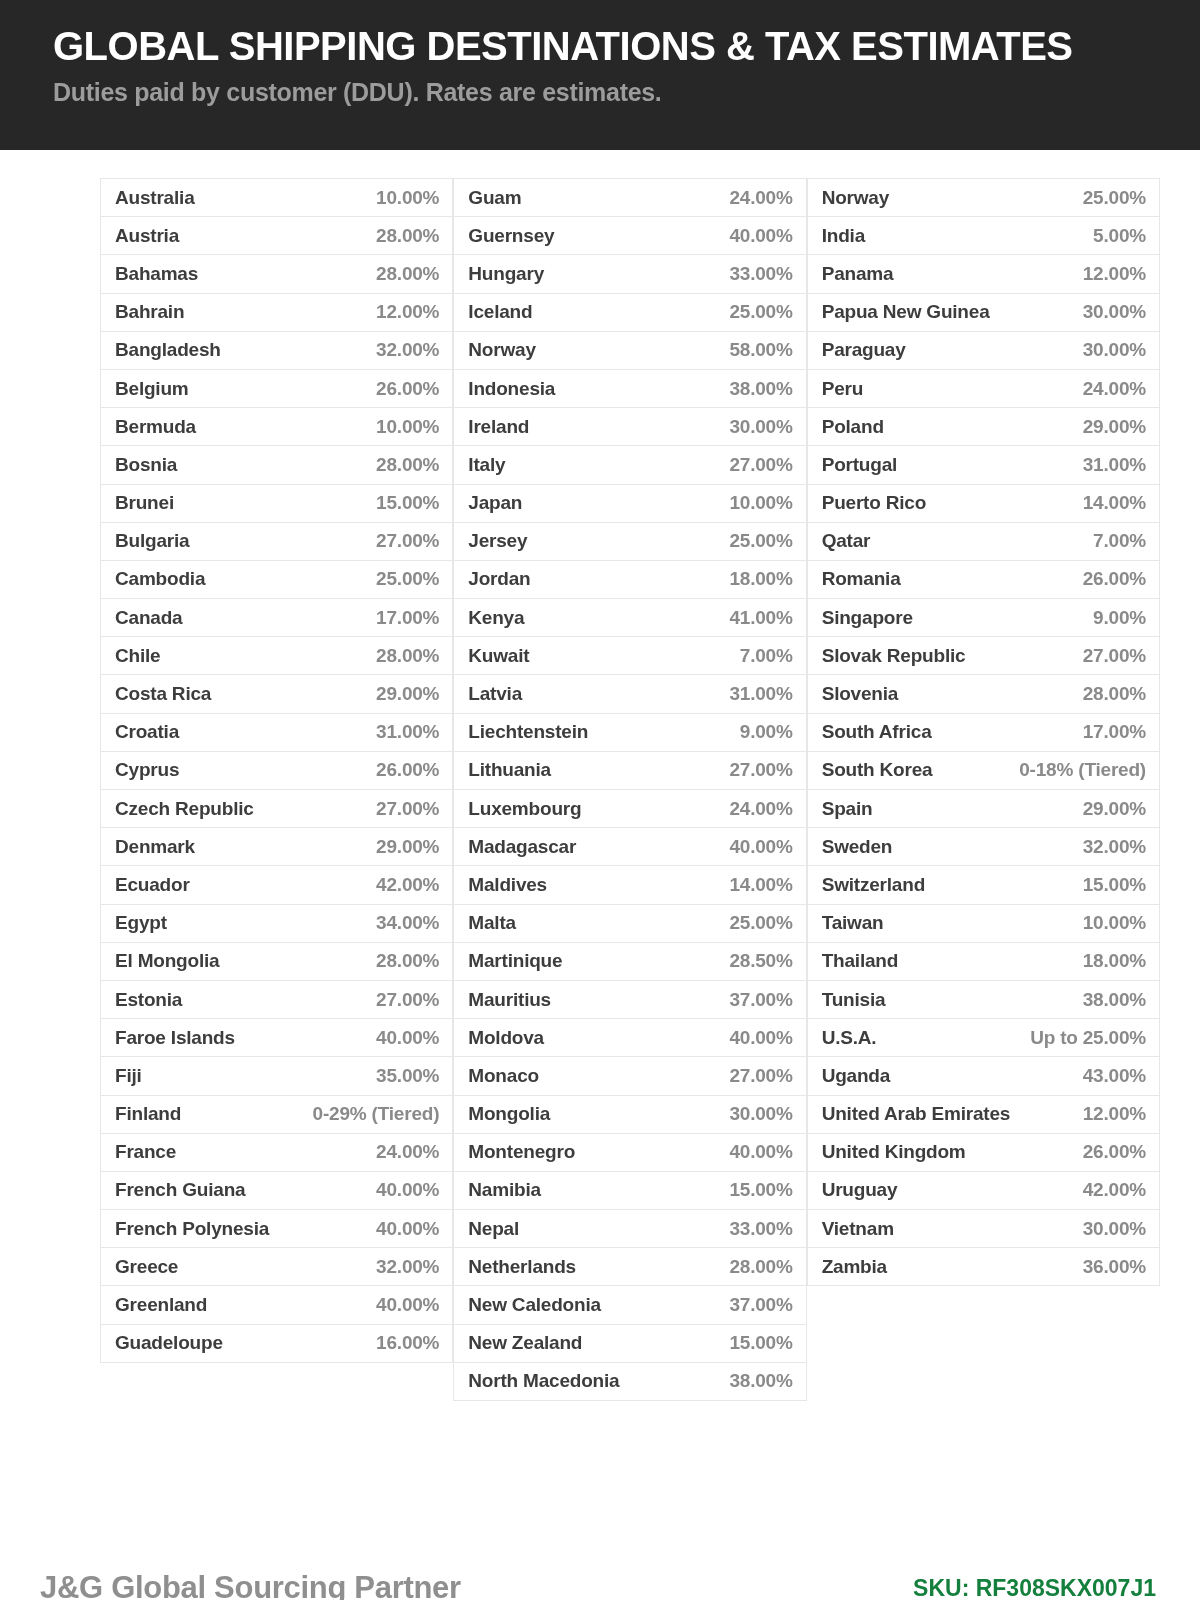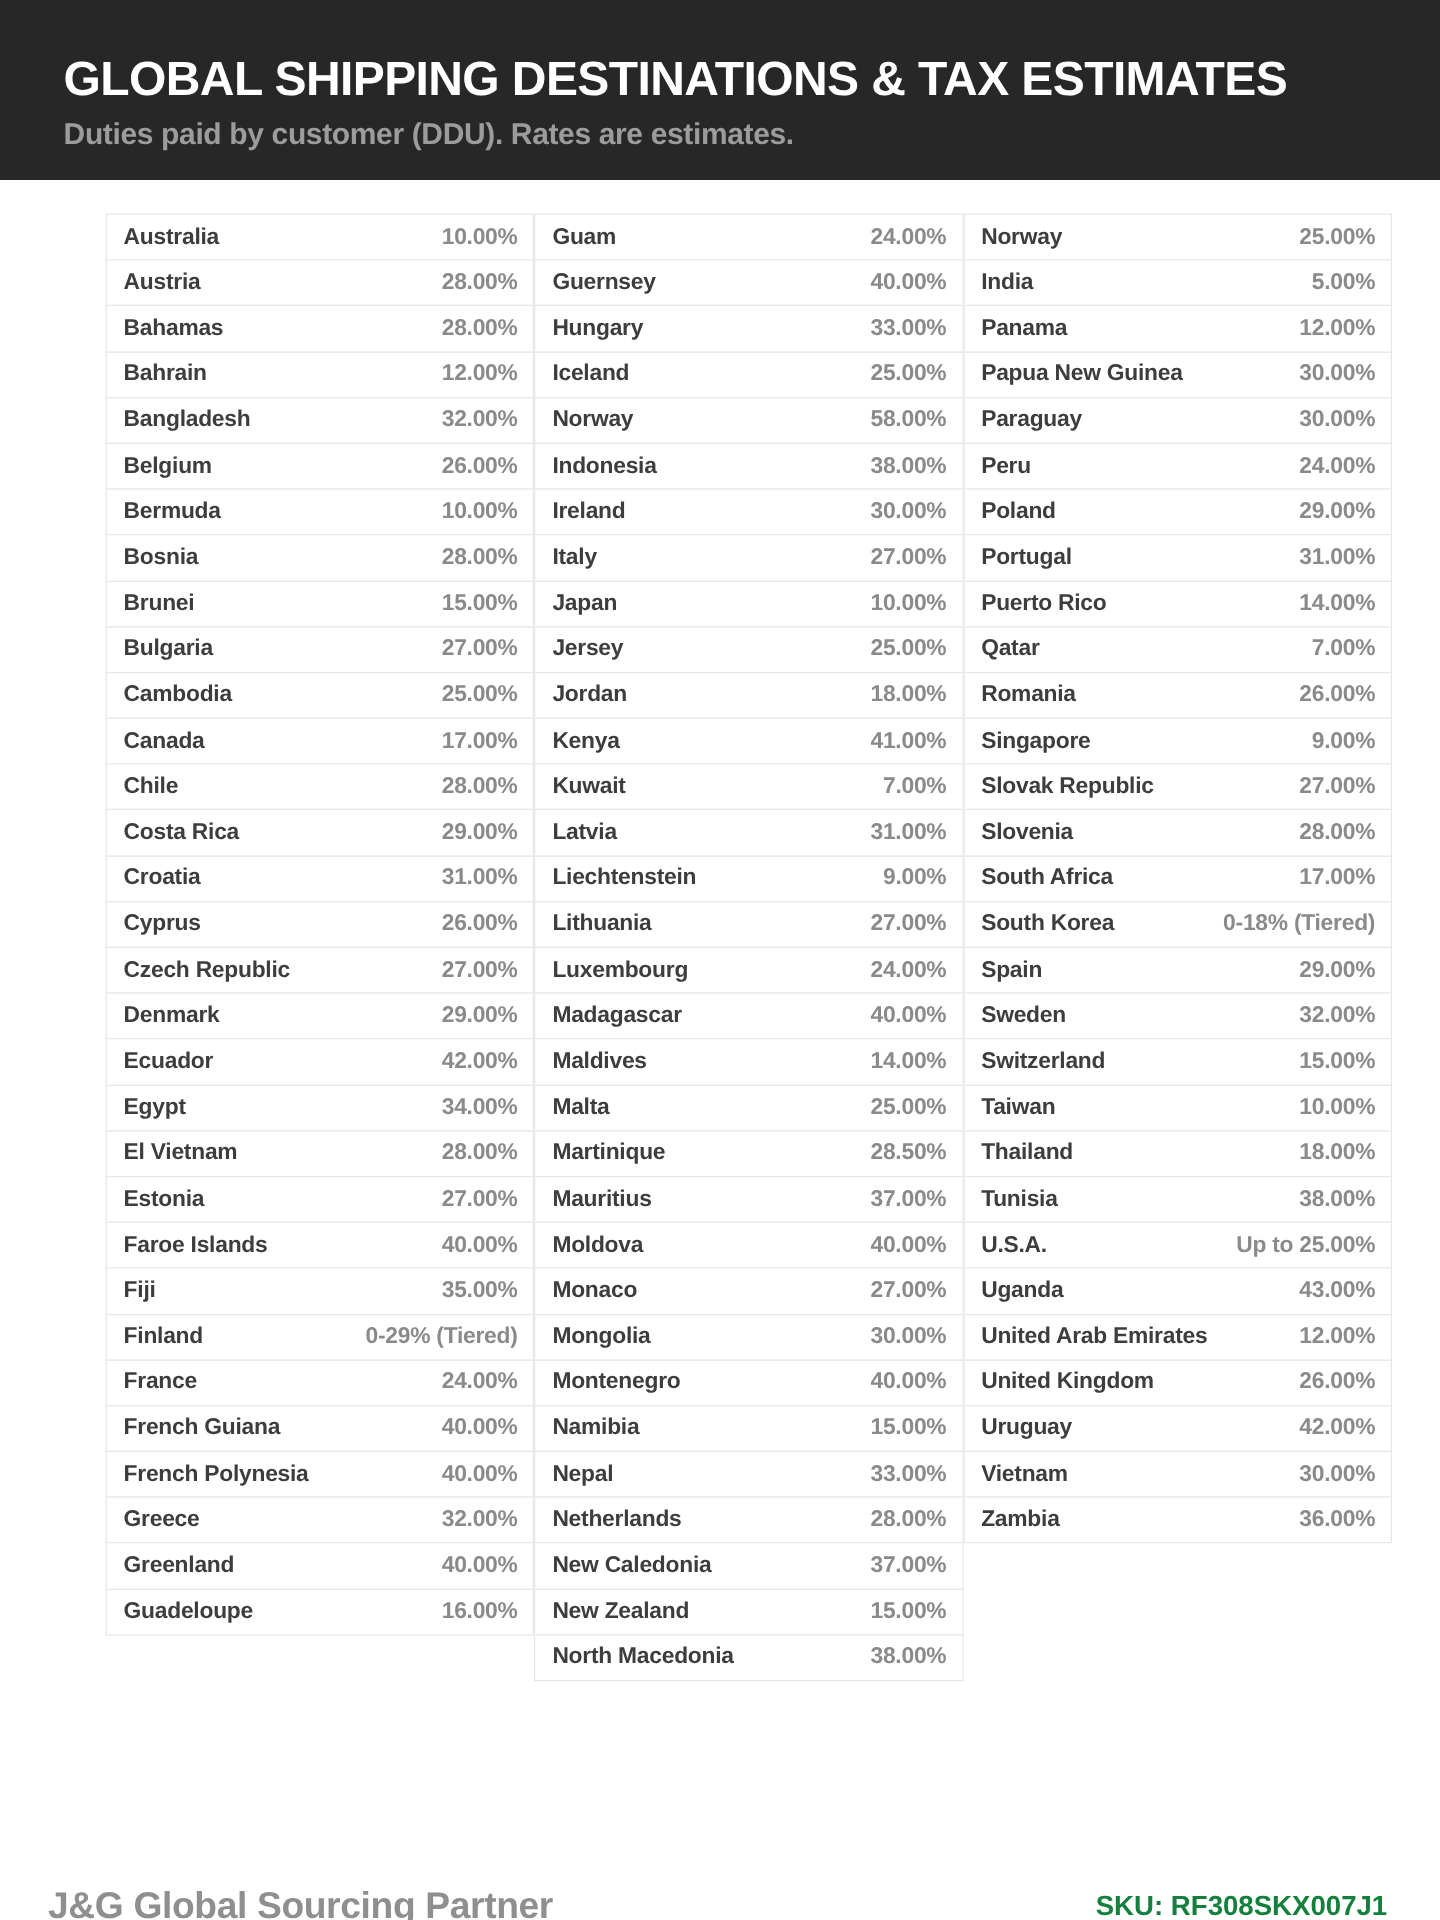--- a/index.html
+++ b/index.html
@@ -12,40 +12,40 @@
     position: relative;
     width: 1200px;
     height: 1600px;
     background: #ffffff;
     overflow: hidden;
   }
   .header {
     background: #272727;
     height: 150px;
     box-sizing: border-box;
-    padding: 44px 40px 0 53px;
+    padding: 24px 40px 0 53px;
   }
   .header h1 {
     margin: 0;
     color: #ffffff;
     font-size: 40px;
     font-weight: 700;
     letter-spacing: -0.5px;
     white-space: nowrap;
   }
   .header p {
     margin: 9px 0 0 0;
     color: #9c9c9c;
     font-size: 25px;
     font-weight: 700;
     letter-spacing: -0.3px;
   }
   .table {
     display: flex;
-    margin: 28px 40px 0 40px;
+    margin: 28px 40px 0 52px;
     align-items: flex-start;
     padding-left: 48px;
   }
   .col {
     flex: 1 1 0;
     min-width: 0;
   }
   .row {
     box-sizing: border-box;
     height: 39.2px;
@@ -180,21 +180,21 @@
         </div>
         <div class="row">
           <span class="country">Ecuador</span>
           <span class="rate">42.00%</span>
         </div>
         <div class="row">
           <span class="country">Egypt</span>
           <span class="rate">34.00%</span>
         </div>
         <div class="row">
-          <span class="country">El Vietnam</span>
+          <span class="country">El Mongolia</span>
           <span class="rate">28.00%</span>
         </div>
         <div class="row">
           <span class="country">Estonia</span>
           <span class="rate">27.00%</span>
         </div>
         <div class="row">
           <span class="country">Faroe Islands</span>
           <span class="rate">40.00%</span>
         </div>

